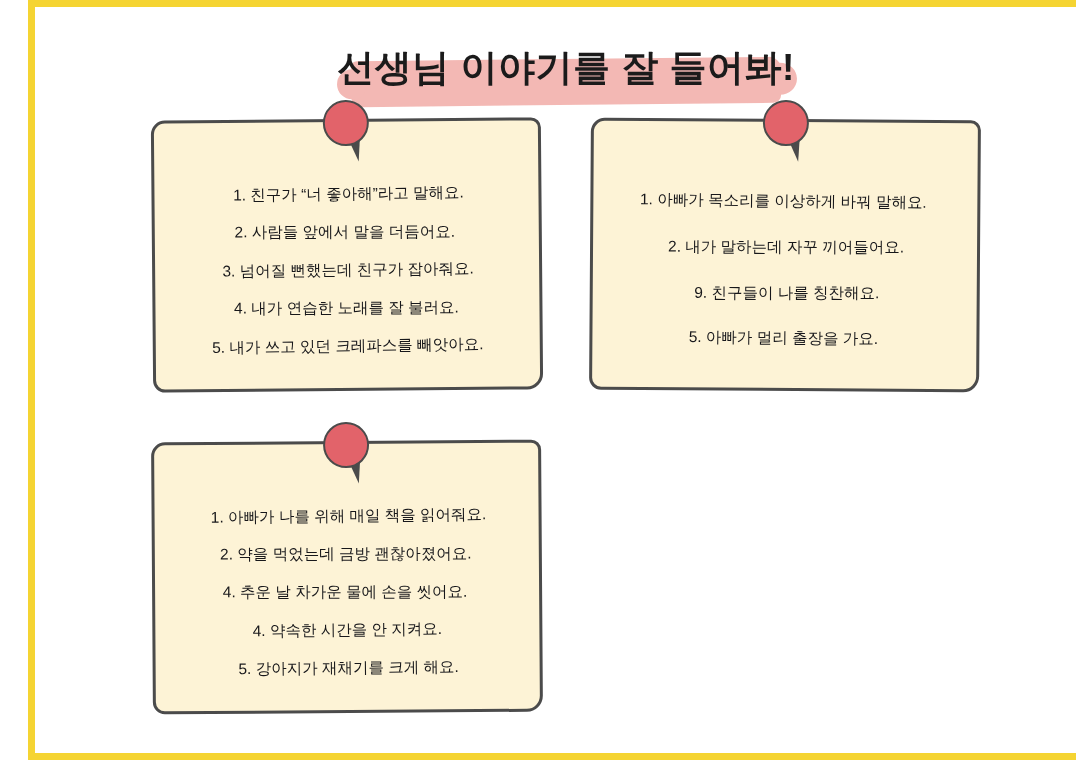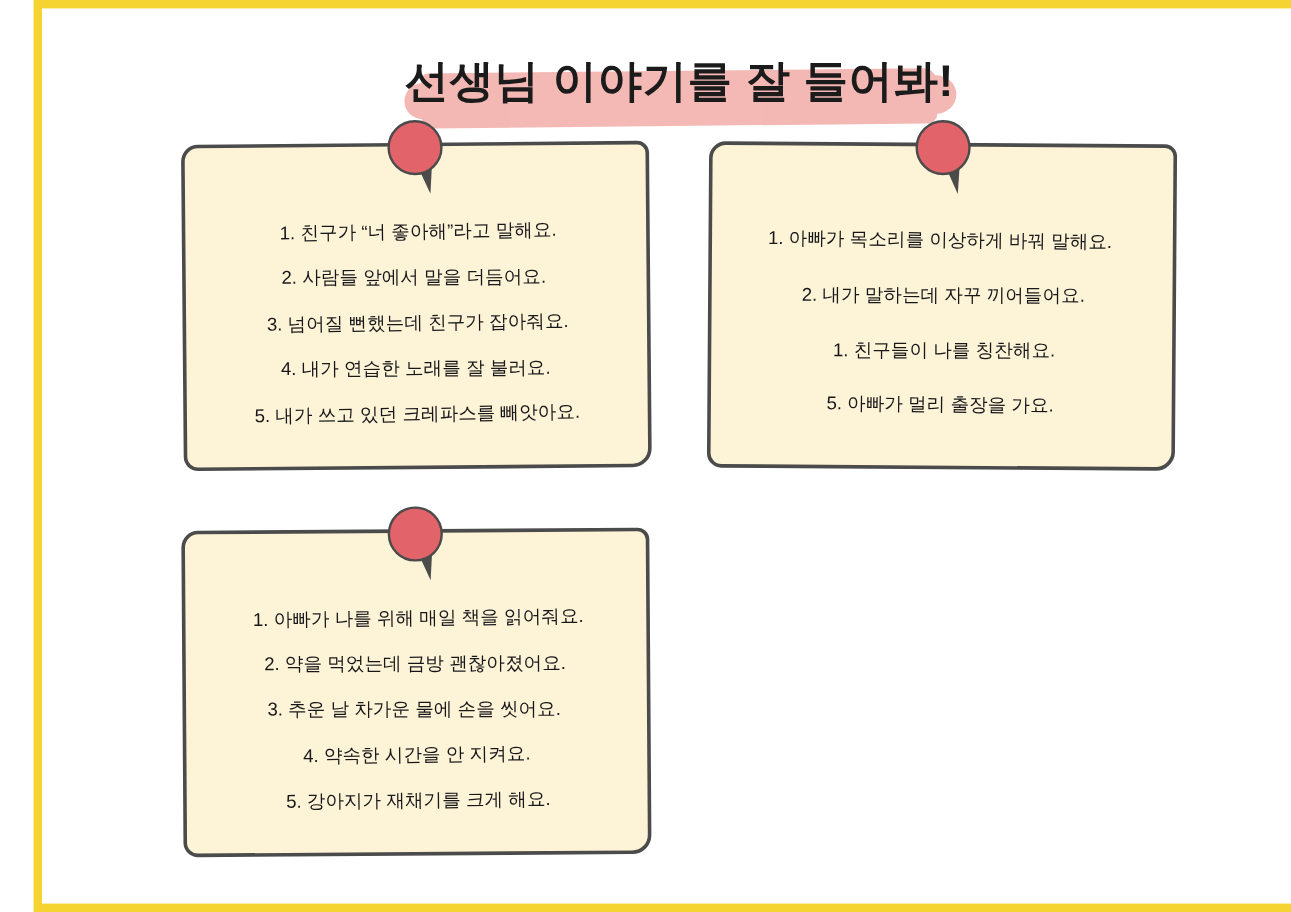--- a/index.html
+++ b/index.html
@@ -194,34 +194,34 @@
     </div>
 
     <div class="card-slot">
       <div class="card tilt-b">
         <div class="pin">
           <div class="pin-tail"></div>
           <div class="pin-dot"></div>
         </div>
         <div class="card-line shift-2">1. 아빠가 목소리를 이상하게 바꿔 말해요.</div>
         <div class="card-line shift-3">2. 내가 말하는데 자꾸 끼어들어요.</div>
-        <div class="card-line shift-1">1. 친구들이 나를 칭찬해요.</div>
+        <div class="card-line shift-1">9. 친구들이 나를 칭찬해요.</div>
         <div class="card-line shift-4">5. 아빠가 멀리 출장을 가요.</div>
       </div>
     </div>
 
 
     <div class="card-slot">
       <div class="card tilt-d">
         <div class="pin">
           <div class="pin-tail"></div>
           <div class="pin-dot"></div>
         </div>
         <div class="card-line shift-1">1. 아빠가 나를 위해 매일 책을 읽어줘요.</div>
         <div class="card-line shift-4">2. 약을 먹었는데 금방 괜찮아졌어요.</div>
-        <div class="card-line shift-2">3. 추운 날 차가운 물에 손을 씻어요.</div>
+        <div class="card-line shift-2">4. 추운 날 차가운 물에 손을 씻어요.</div>
         <div class="card-line shift-5">4. 약속한 시간을 안 지켜요.</div>
         <div class="card-line shift-3">5. 강아지가 재채기를 크게 해요.</div>
       </div>
     </div>
 
   </div>
 </div>
 
 </body></html>

